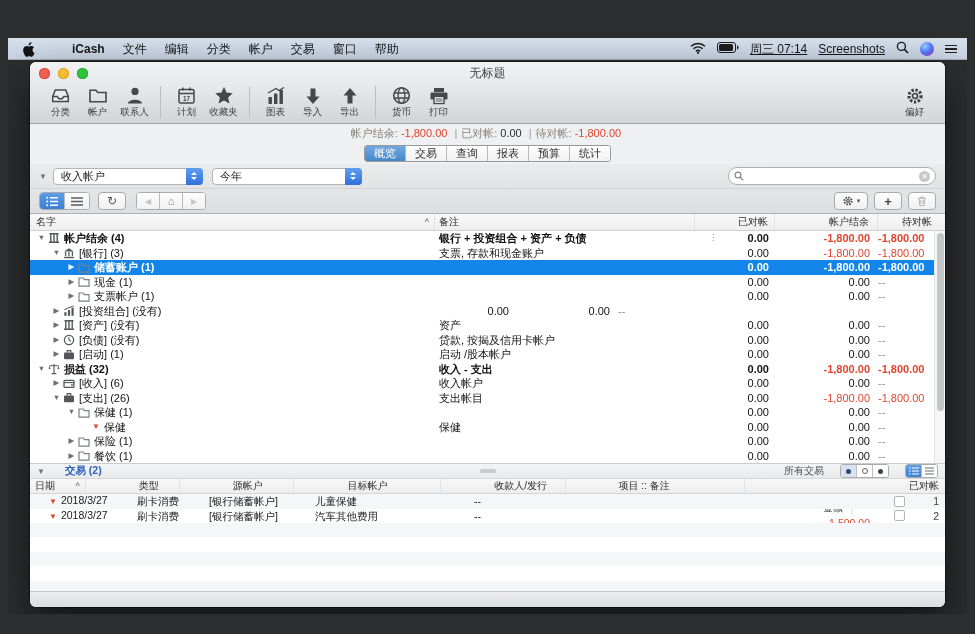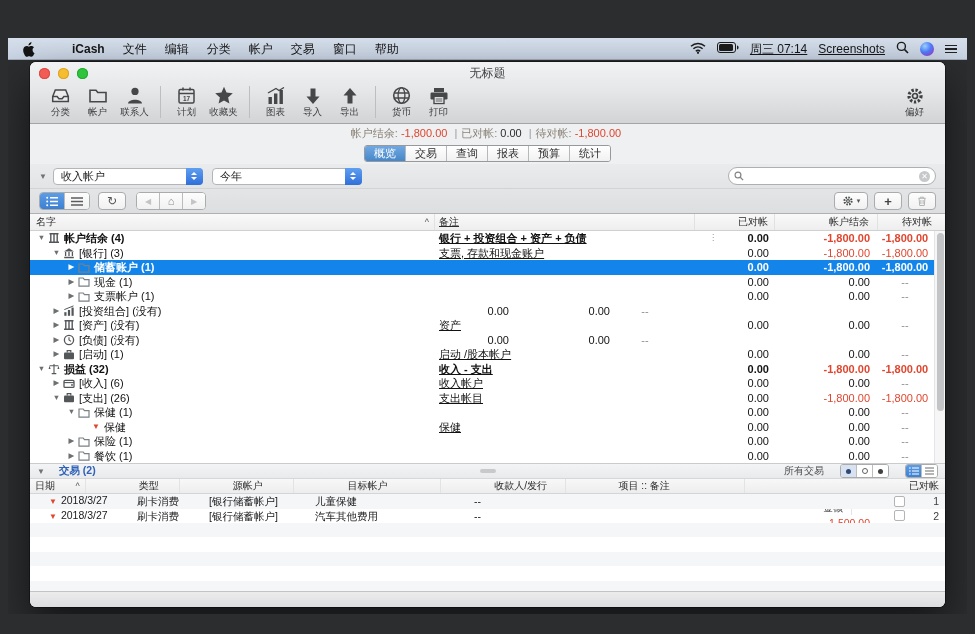--- a/index.html
+++ b/index.html
@@ -94,44 +94,44 @@
   .plusbtn{width:26px;font-size:13px;font-weight:700;color:#444;}
   .trashbtn{width:26px;}
   .caret{font-size:7px;color:#555;}
   
   .acc-header{height:16px;display:flex;background:linear-gradient(#f9f9fa,#eeeeef);
               border-bottom:1px solid #cfd0d2;font-size:10px;color:#2c2c2c;align-items:center;}
   .hcell{border-right:1px solid #e0e1e3;height:100%;display:flex;align-items:center;box-sizing:border-box;}
   .hcell:last-child{border-right:none;}
   .cell{box-sizing:border-box;overflow:hidden;white-space:nowrap;}
   .c-name{width:405px;display:flex;align-items:center;padding-left:6px;}
-  .c-note{width:260px;padding-left:4px;text-decoration:underline;}
+  .c-note{width:260px;padding-left:4px;}
   .c-clr{width:80px;text-align:right;justify-content:flex-end;padding-right:6px;}
   .c-bal{width:103px;text-align:right;justify-content:flex-end;padding-right:8px;}
-  .c-pnd{width:67px;text-align:center;justify-content:flex-end;padding-right:13px;}
+  .c-pnd{width:67px;text-align:left;justify-content:flex-end;padding-right:13px;}
   .sort{margin-left:auto;margin-right:5px;color:#555;font-size:9px;}
   .acc-body{height:232px;position:relative;background:#fff;overflow:hidden;}
   .arow{display:flex;height:14.5px;line-height:14.5px;font-size:11px;color:#121212;align-items:center;}
   .arow .c-clr,.arow .c-bal,.arow .c-pnd{display:block;line-height:14.5px;}
   .arow.bold{font-weight:700;}
   .arow.sel{background:#1385ea;color:#fff;font-weight:700;}
   .arow.sel .neg,.arow.sel .dim,.arow.sel .exp{color:#fff;}
   .neg{color:#e0462f;}
   .dim{color:#8f8f8f;}
   .exp{width:11px;font-size:7.5px;color:#6d6f71;flex:none;text-align:center;}
   .aic{width:14px;height:12px;margin-right:3px;flex:none;display:inline-flex;align-items:center;justify-content:center;}
   .redtri{color:#e0462f;font-size:8px;margin-right:4px;}
   .vscroll{position:absolute;right:0;top:0;width:10px;height:232px;background:#f6f6f7;border-left:1px solid #e4e5e7;}
   .vthumb{position:absolute;right:1.5px;top:2px;width:6.5px;height:178px;border-radius:4px;background:#c3c4c6;}
   .grip-dots{position:absolute;left:679px;top:2px;font-size:8px;color:#8a8c8e;line-height:10px;}
   
   .txbar{height:14px;background:linear-gradient(#f3f4f6,#e8eaec);border-top:1px solid #c9cbcd;
          border-bottom:1px solid #d6d7d9;display:flex;align-items:center;padding:0 7px;position:relative;
          font-size:10.5px;}
-  .txtitle{color:#2f62b8;font-weight:700;margin-left:8px;}
+  .txtitle{color:#2f62b8;font-weight:700;margin-left:14px;}
   .grip{position:absolute;left:50%;top:5px;width:16px;height:4px;margin-left:-8px;border-radius:2px;background:#c7c9cb;}
   .txright{margin-left:auto;display:flex;align-items:center;gap:16px;}
   .txfilter{font-size:10px;color:#4c4e50;}
   .minisegs{display:inline-flex;border:1px solid #a9abad;border-radius:3px;overflow:hidden;background:#fff;}
   .mseg{width:15px;height:12px;display:flex;align-items:center;justify-content:center;background:#fff;
         border-right:1px solid #bcbec0;}
   .mseg:last-child{border-right:none;}
   .mseg.selblue{background:#d9e2f0;}
   .mseg.onblue{background:linear-gradient(#5d9ce6,#3c80d2);}
   .dot{width:5px;height:5px;border-radius:50%;}
@@ -543,20 +543,21 @@
                 <div class="cell c-name" style="padding-left: 21px;">
                   <span class="exp">▶</span>
                   <span class="aic">
                     <svg width="12" height="12" viewBox="0 0 12 12">
                       <circle cx="6" cy="6" r="4.6" fill="none" stroke="#54575a" stroke-width="1.3"></circle>
                       <path d="M6 3.2V6l2 1.4" fill="none" stroke="#54575a" stroke-width="1.1"></path>
                     </svg>
                   </span>
                   <span>[负债] (没有)</span>
                 </div>
+                <div class="cell c-note">贷款, 按揭及信用卡帐户</div>
                 <div class="cell c-clr">0.00</div>
                 <div class="cell c-bal">0.00</div>
                 <div class="cell c-pnd dim">--</div>
               </div>
               <div class="arow">
                 <div class="cell c-name" style="padding-left: 21px;">
                   <span class="exp">▶</span>
                   <span class="aic">
                     <svg width="12" height="11" viewBox="0 0 12 11">
                       <rect x="1" y="3.4" width="10" height="6.8" rx="1" fill="#54575a"></rect>

